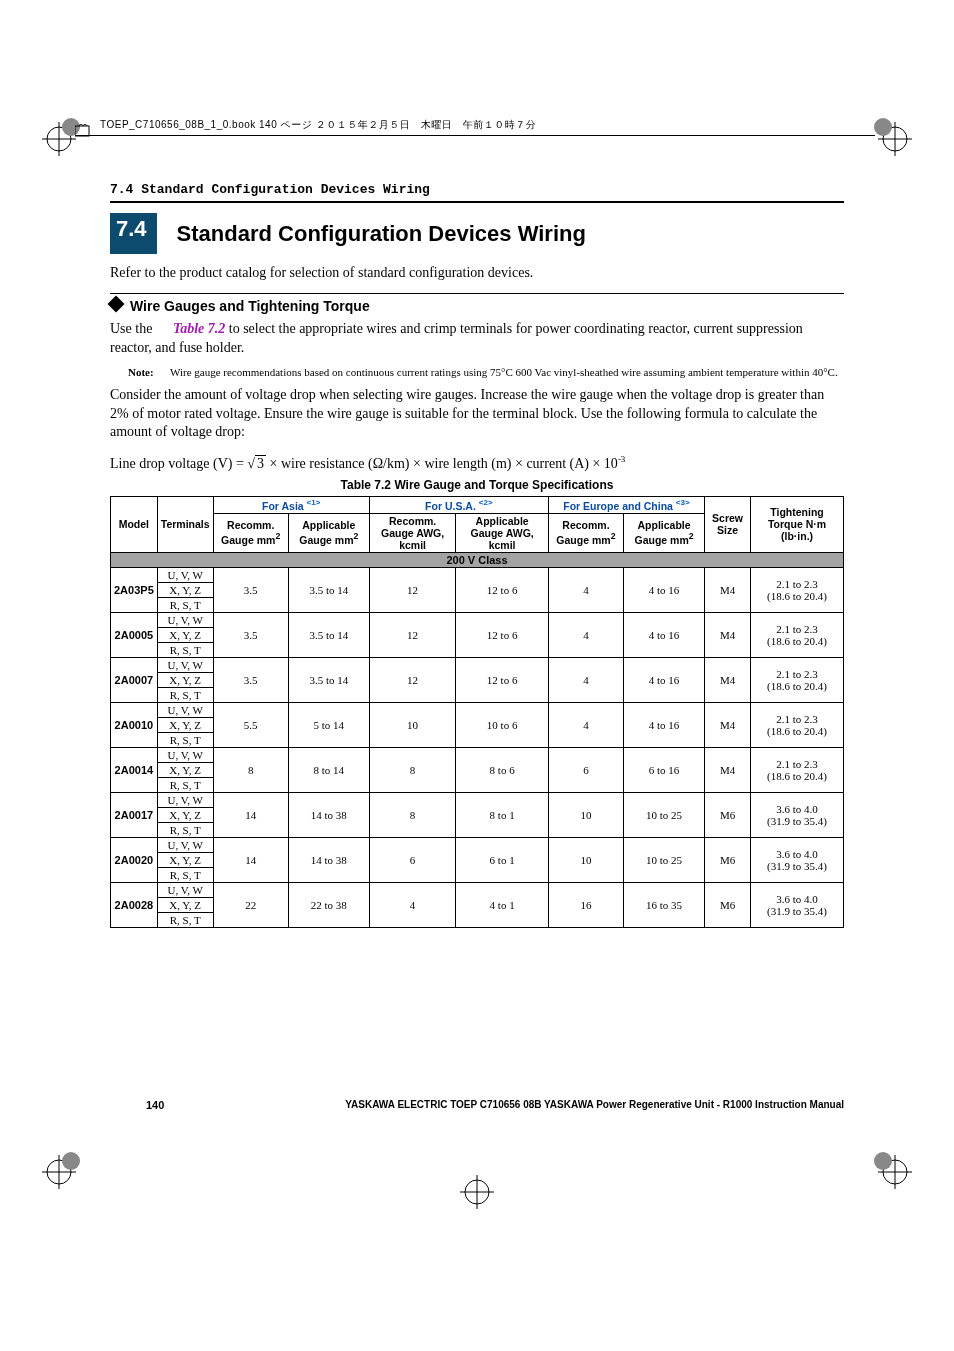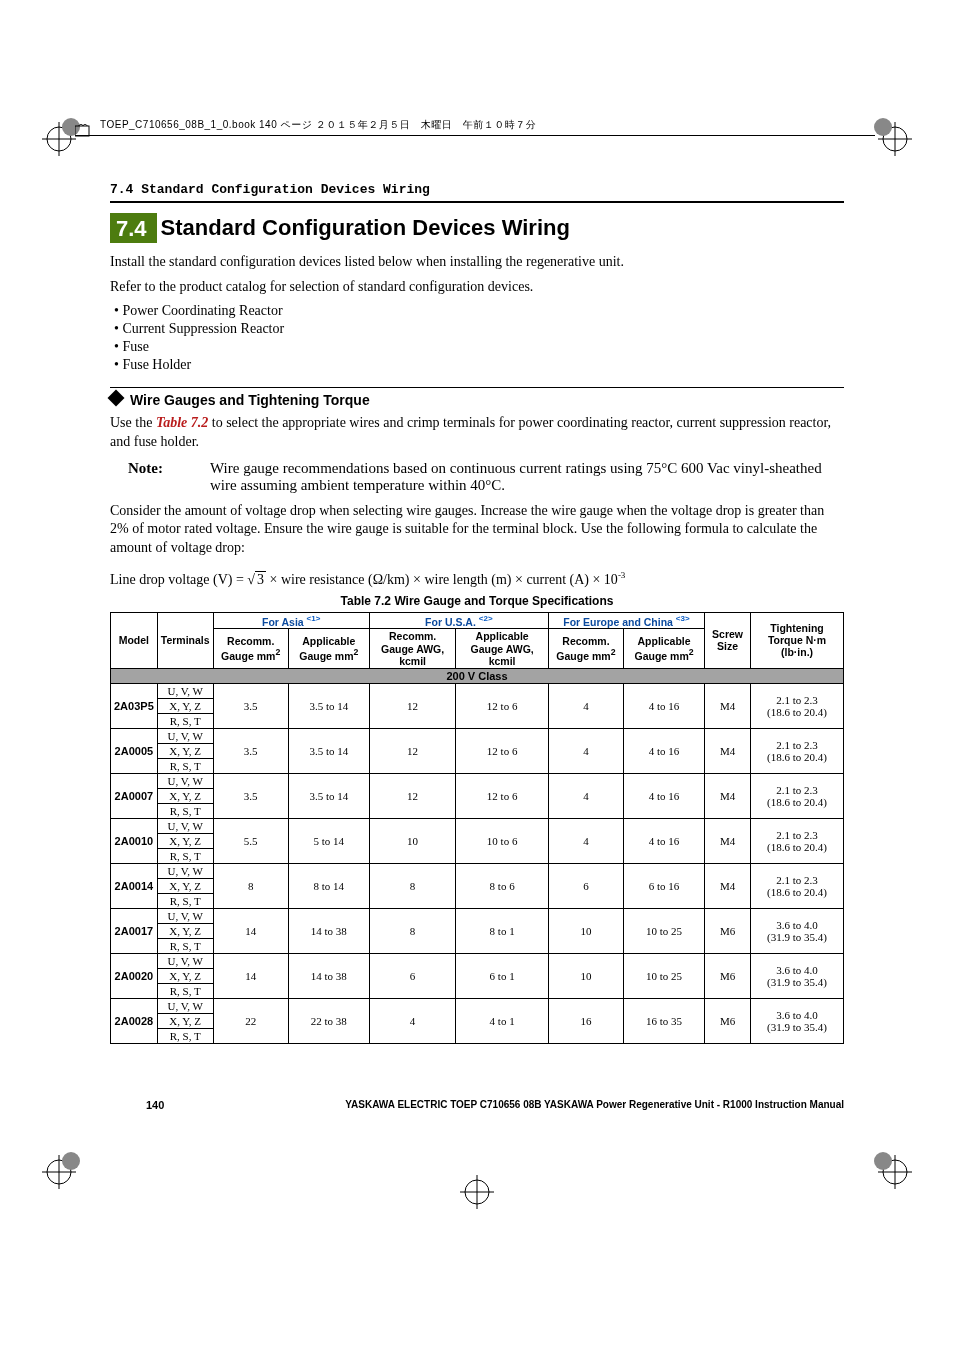--- a/index.html
+++ b/index.html
@@ -62,27 +62,27 @@
   .running-rule {
     border-top: 2.5px solid #000;
     margin-bottom: 10px;
   }
   .chapter-title-wrap {
     display: flex;
     align-items: center;
     margin-bottom: 10px;
   }
   .chapter-num-box {
-    background: #4d7c0f;
+    background: #0c4a6e;
     color: #fff;
     font-family: Arial, Helvetica, sans-serif;
     font-weight: bold;
     font-size: 22px;
-    padding: 3px 10px 1px 6px;
-    margin-right: 4px;
+    padding: 3px 10px 12px 6px;
+    margin-right: 20px;
   }
   .chapter-title {
     font-family: Arial, Helvetica, sans-serif;
     font-weight: bold;
     font-size: 22px;
   }
   .body-text {
     font-size: 14px;
     line-height: 1.35;
     margin: 6px 0;
@@ -104,22 +104,22 @@
     margin: 4px 0 6px 0;
   }
   .diamond {
     display: inline-block;
     width: 12px; height: 12px;
     background: #000;
     transform: rotate(45deg);
     margin-right: 8px;
     vertical-align: 1px;
   }
-  .link { color: #b91c1c; font-style: italic; font-weight: bold; }
-  .note-row { display: flex; font-size: 15px; margin: 8px 0 8px 18px; gap: 40px; }
+  .link { color: #a21caf; font-style: italic; font-weight: bold; margin-left: 17px; }
+  .note-row { display: flex; font-size: 11px; margin: 8px 0 8px 18px; }
   .note-label { font-weight: bold; margin-right: 8px; min-width: 34px; }
   .formula { font-size: 14px; margin: 12px 0 2px 0; }
   .sqrt { border-top: 1px solid #000; padding: 0 2px; }
   .sup { vertical-align: super; font-size: 9px; }
   .table-caption {
     font-family: Arial, Helvetica, sans-serif;
     font-weight: bold;
     font-size: 12px;
     text-align: center;
     margin: 6px 0 4px 0;
@@ -213,29 +213,22 @@
 
   <div class="content">
     <div class="running-head">7.4  Standard Configuration Devices Wiring</div>
     <div class="running-rule"></div>
 
     <div class="chapter-title-wrap">
       <span class="chapter-num-box">7.4</span>
       <span class="chapter-title">Standard Configuration Devices Wiring</span>
     </div>
 
-    <div class="body-text">Install the standard configuration devices listed below when installing the regenerative unit.</div>
     <div class="body-text" style="margin-top:0">Refer to the product catalog for selection of standard configuration devices.</div>
 
-    <div class="bullets">
-      <div>Power Coordinating Reactor</div>
-      <div>Current Suppression Reactor</div>
-      <div>Fuse</div>
-      <div>Fuse Holder</div>
-    </div>
 
     <div class="section-rule"></div>
     <div class="section-head">
       <span class="diamond"></span><span>Wire Gauges and Tightening Torque</span>
     </div>
 
     <div class="body-text">
       <span>Use the </span><span class="link">Table 7.2</span><span> to select the appropriate wires and crimp terminals for power coordinating reactor, current suppression reactor, and fuse holder.</span>
     </div>
 

